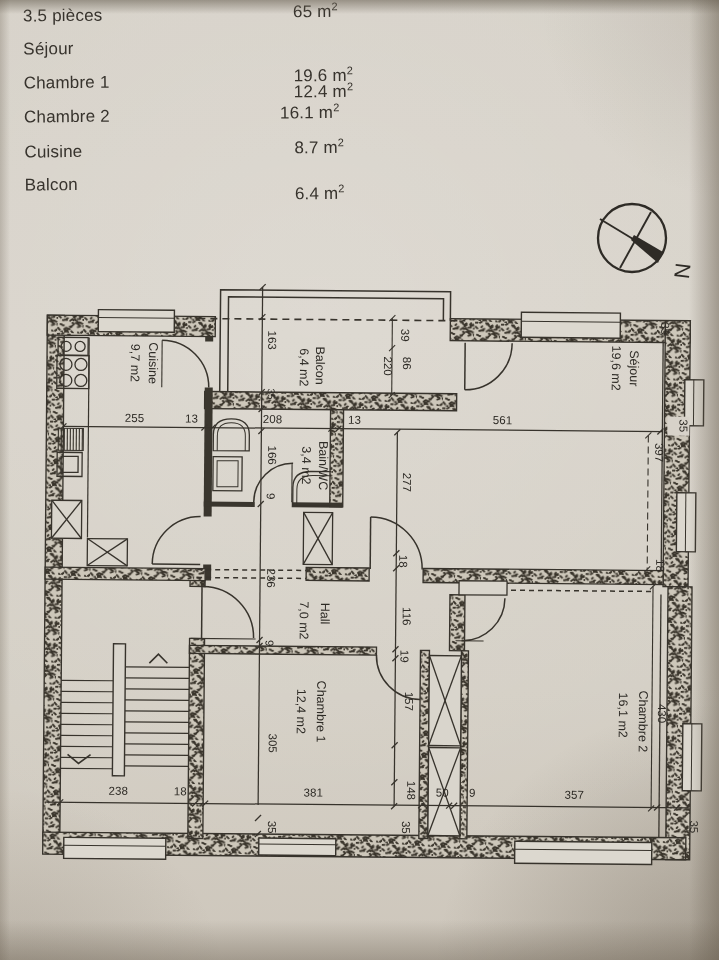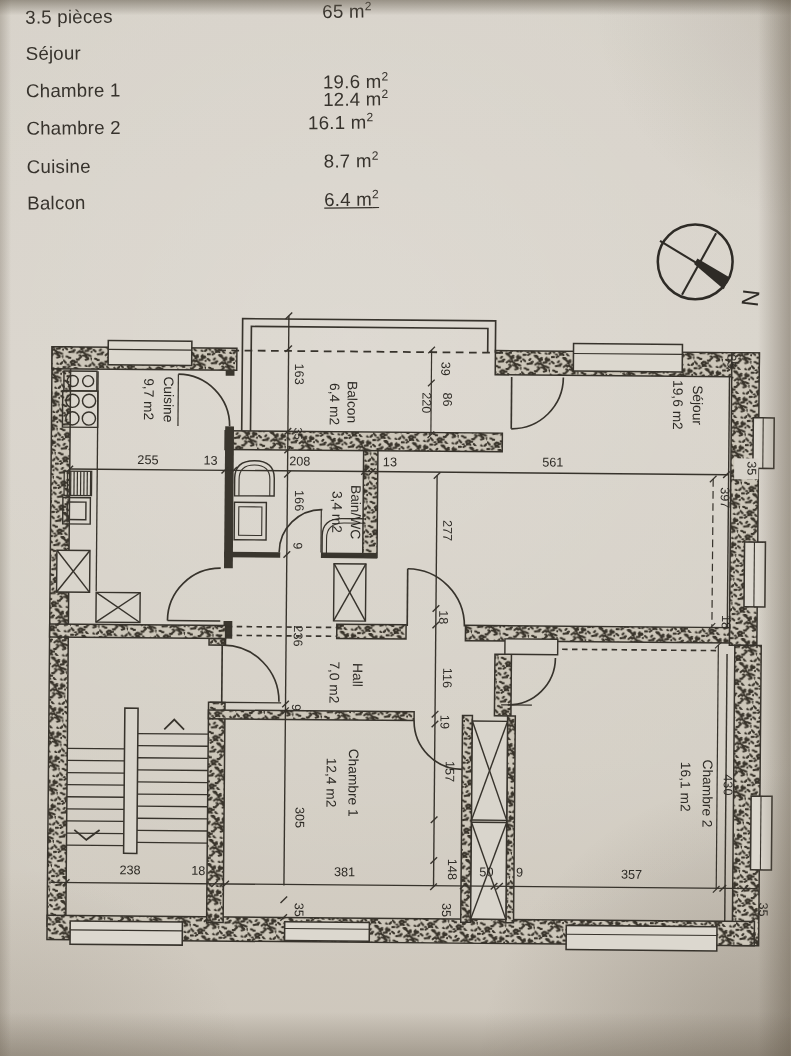--- a/index.html
+++ b/index.html
@@ -37,21 +37,21 @@
 <div style="position:absolute;left:24px;top:70px;">Chambre 1</div>
     <div style="position:absolute;left:294px;top:80px;">12.4 m<sup style="font-size:11px;">2</sup></div>
 
 <div style="position:absolute;left:24px;top:104px;">Chambre 2</div>
     <div style="position:absolute;left:280px;top:101px;">16.1 m<sup style="font-size:11px;">2</sup></div>
 
 <div style="position:absolute;left:24px;top:139px;">Cuisine</div>
     <div style="position:absolute;left:294px;top:136px;">8.7 m<sup style="font-size:11px;">2</sup></div>
 
 <div style="position:absolute;left:24px;top:172px;">Balcon</div>
-    <div style="position:absolute;left:294px;top:171px;text-decoration:underline;">6.4 m<sup style="font-size:11px;">2</sup></div>
+    <div style="position:absolute;left:294px;top:182px;">6.4 m<sup style="font-size:11px;">2</sup></div>
 </div>
 
 <svg width="719" height="960" viewBox="0 0 719 960" style="position:absolute;left:0;top:0;filter:blur(0.3px);">
 <defs>
 <pattern id="hx" width="26" height="22" patternUnits="userSpaceOnUse" patternTransform="rotate(4)">
   <rect width="27" height="23" fill="#cdc7ba"></rect>
   <path d="M24.0,20.9 l2.4,-1.5 M15.4,9.3 l1.7,-1.3 M5.0,9.8 l1.1,-0.1 M0.6,1.9 l2.0,-0.2 M13.3,16.2 l1.4,-1.6 M20.4,13.0 l2.0,0.6 M25.2,8.0 l2.1,-0.4 M14.9,14.5 l1.3,-1.5 M12.3,15.8 l1.8,-0.1 M16.7,4.0 l1.0,-0.6 M21.2,4.3 l0.9,-1.4 M1.0,6.1 l1.8,1.3 M8.6,8.1 l1.2,-0.6 M20.2,12.1 l1.2,-1.4 M20.4,15.6 l2.3,-0.9 M14.2,20.2 l1.8,1.8 M4.3,21.5 l0.8,-0.2 M0.6,17.8 l2.0,1.9 M20.9,20.9 l1.7,2.0 M19.5,7.6 l2.6,-0.4 M5.0,1.7 l1.6,-1.1 M24.3,20.9 l1.1,-1.4 M13.8,3.7 l1.7,1.3 M6.6,9.3 l2.4,-0.1 M8.9,19.6 l2.2,1.6 M17.9,9.1 l2.0,1.4 M16.6,5.2 l1.3,-0.2 M20.1,12.3 l1.7,1.3 M2.8,13.9 l1.3,0.3 M21.7,5.5 l2.5,-1.5 M14.6,11.9 l1.1,0.3 M12.2,9.9 l2.1,-1.8 M9.8,17.3 l1.0,1.5 M5.3,15.0 l1.0,-0.1 M11.0,1.8 l2.0,0.0 M17.9,11.9 l1.8,0.2 M7.7,19.8 l0.9,1.5 M22.5,11.0 l2.2,0.8 M15.7,6.4 l1.3,-0.5 M7.9,21.1 l1.3,-0.3 M10.9,18.0 l1.6,0.3 M6.6,6.1 l0.9,-1.0 M6.9,18.7 l1.7,-1.4 M12.0,2.7 l1.8,-0.1 M22.3,5.7 l2.3,-0.9 M25.5,14.0 l0.8,1.3" stroke="#39342b" stroke-width="1.9" stroke-linecap="round"></path>
 </pattern>
 </defs>
 

